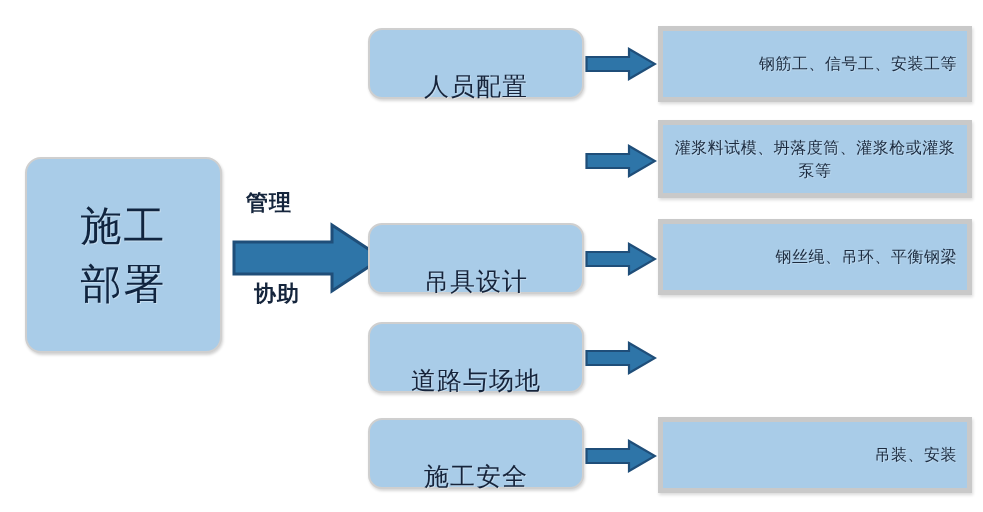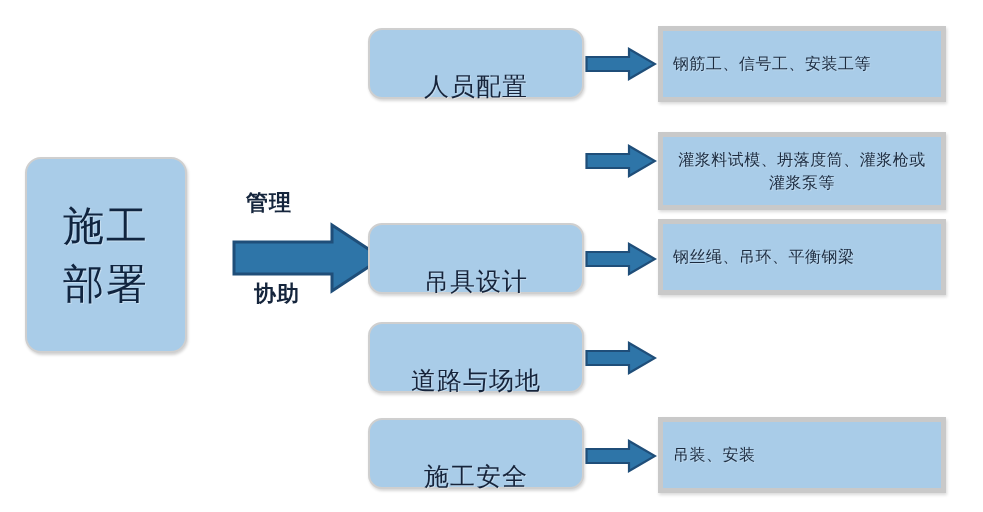--- a/index.html
+++ b/index.html
@@ -22,21 +22,21 @@
     top: 0;
     width: 983px;
     height: 512px;
   }
 
   
   .root-node {
     position: absolute;
     left: 25px;
     top: 157px;
-    width: 162px;
+    width: 197px;
     height: 196px;
     box-sizing: border-box;
     background: #a9cce8;
     border: 2px solid #cfcfcf;
     border-radius: 16px;
     box-shadow: 1px 2px 3px rgba(0,0,0,0.18);
     display: flex;
     align-items: center;
     justify-content: center;
   }
@@ -94,28 +94,28 @@
     text-align: left;
     letter-spacing: 1px;
     text-shadow: 1px 1px 0 rgba(255,255,255,0.30);
     margin-top: 47px;
   }
 
   
   .detail-node {
     position: absolute;
     left: 658px;
-    width: 288px;
+    width: 314px;
     box-sizing: border-box;
     background: #a9cce8;
     border: 5px solid #c9c9c9;
     box-shadow: 1px 2px 3px rgba(0,0,0,0.15);
     display: flex;
     align-items: center;
-    justify-content: flex-start;
+    justify-content: flex-end;
     padding: 0 10px;
   }
   .detail-label {
     color: #1c2b3f;
     font-size: 16px;
     line-height: 1.45;
     text-align: center;
     letter-spacing: 0.5px;
     text-shadow: 1px 1px 0 rgba(255,255,255,0.25);
   }
@@ -129,21 +129,21 @@
   }
 
   
   .r0 { top: 28px; }
   .r1 { top: 126px; }
   .r2 { top: 223px; }
   .r3 { top: 322px; }
   .r4 { top: 418px; }
 
   .d0 { top: 26px;  height: 76px; }
-  .d1 { top: 132px; height: 78px; }
+  .d1 { top: 120px; height: 78px; }
   .d2 { top: 219px; height: 76px; }
   .d3 { top: 320px; height: 76px; }
   .d4 { top: 417px; height: 76px; }
 
   .a0 { top: 47px; }
   .a1 { top: 144px; }
   .a2 { top: 242px; }
   .a3 { top: 341px; }
   .a4 { top: 439px; }
 </style>

